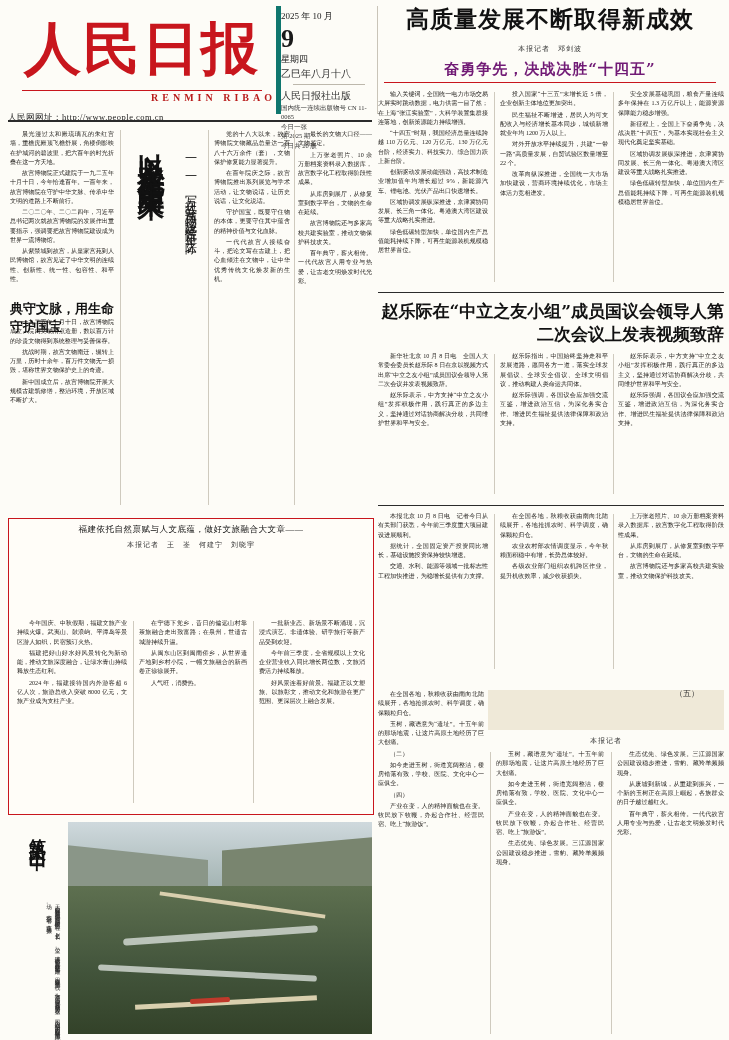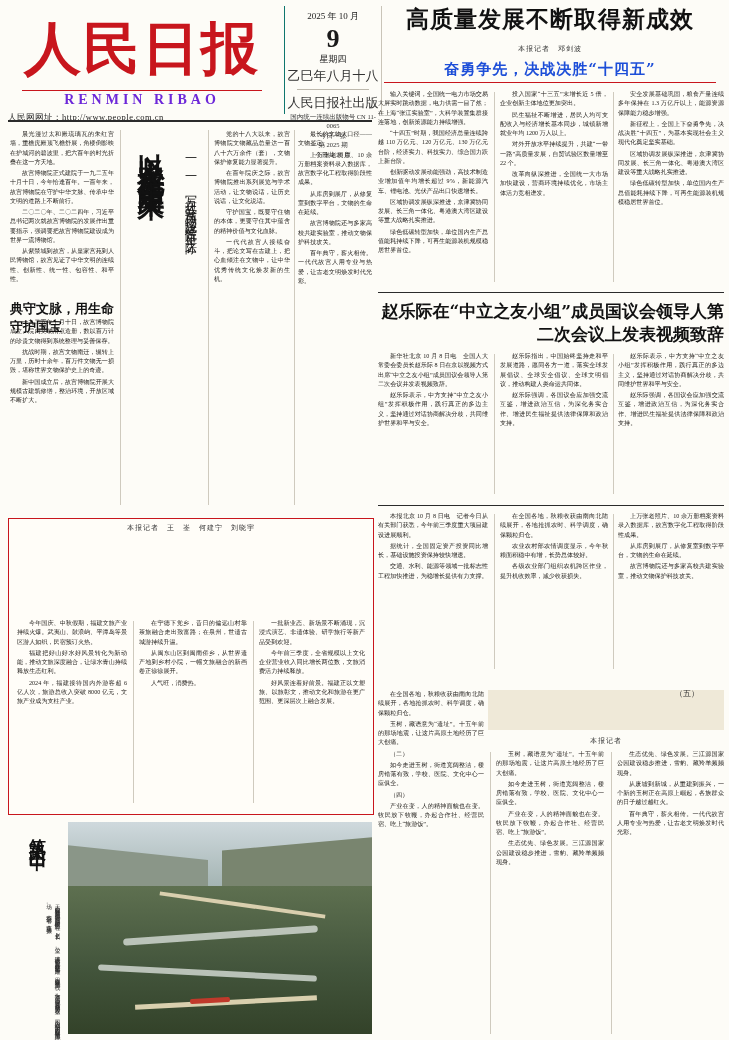--- a/index.html
+++ b/index.html
@@ -18,38 +18,38 @@
     position:absolute;left:8px;top:6px;width:268px;height:84px;
     color:#c8161d;
     font-family:"DejaVu Serif",serif;
     font-weight:bold;font-size:57px;letter-spacing:2px;
     line-height:84px;
     text-align:center;
     white-space:nowrap;
   }
   .logo-pinyin{
     position:absolute;left:8px;top:92px;width:268px;
-    text-align:center;color:#6d28d9;
+    text-align:right;color:#b91c1c;
     font-family:"Liberation Serif",serif;
-    font-size:14px;letter-spacing:4px;font-weight:bold;
+    font-size:10px;letter-spacing:4px;font-weight:bold;
   }
   .logo-rule{position:absolute;left:22px;top:90px;width:240px;height:1px;background:#c8161d;}
   .web{
     position:absolute;left:8px;top:112px;width:268px;
     font-size:8.5px;color:#222;letter-spacing:.5px;
   }
   .datebox{
-    position:absolute;left:284px;top:6px;width:96px;height:108px;
-    border-left:1px solid #0f766e;border-right:1px solid #c9c4b8;
-    text-align:center;font-size:8px;color:#1a1a1a;line-height:1.5;
+    position:absolute;left:276px;top:6px;width:96px;height:108px;
+    border-left:5px solid #0f766e;border-right:1px solid #c9c4b8;
+    text-align:left;font-size:8px;color:#1a1a1a;line-height:1.5;
   }
   .datebox .d1{font-size:9px;margin-top:4px;}
   .datebox .big{font-size:26px;font-weight:bold;line-height:26px;margin:2px 0 1px;}
   .datebox .d2{font-size:9px;}
-  .datebox .d3{font-size:13px;color:#333;}
+  .datebox .d3{font-size:10px;color:#333;}
   .datebox .line{width:72px;height:1px;background:#bdb8ac;margin:3px auto;}
   .datebox .sm{font-size:6.5px;line-height:1.45;color:#333;}
 
   
   .hr{position:absolute;background:#2b2b2b;}
 
   
   .col{
     position:absolute;
     font-size:6.1px;line-height:1.52;
@@ -81,21 +81,21 @@
     text-align:center;
     font-family:"DejaVu Serif",serif;
     font-weight:bold;font-size:23px;letter-spacing:1px;color:#111;
   }
   .byline{font-size:7px;text-align:center;color:#333;letter-spacing:1px;}
 
   .redbanner{
     position:absolute;
     text-align:center;
     font-family:"DejaVu Serif",serif;
-    font-weight:bold;color:#1d4ed8;
+    font-weight:bold;color:#701a75;
   }
 
   
   .redbox{
     position:absolute;border:1.4px solid #c8161d;background:#fffdf8;
   }
   .redbox-sub{
     font-size:8.5px;text-align:center;color:#111;margin-top:5px;letter-spacing:.5px;
   }
   .redbox-title{
@@ -284,20 +284,21 @@
   <div class="vrule" style="left:294px;top:130px;height:375px;"></div>
   <div class="col" style="left:298px;top:130px;width:74px;height:375px;">
     <p>最长的文物大口径——文物鉴定。</p>
     <p>上万张老照片、10 余万册档案资料录入数据库，故宫数字化工程取得阶段性成果。</p>
     <p>从库房到展厅，从修复室到数字平台，文物的生命在延续。</p>
     <p>故宫博物院还与多家高校共建实验室，推动文物保护科技攻关。</p>
     <p>百年典守，薪火相传。一代代故宫人用专业与热爱，让古老文明焕发时代光彩。</p>
   </div>
 
   <div class="redbox" style="left:8px;top:518px;width:364px;height:295px;">
+    <div class="redbox-sub">福建依托自然禀赋与人文底蕴，做好文旅融合大文章——</div>
     <div class="byline" style="position:relative;margin-top:4px;">本报记者　王　崟　何建宁　刘晓宇</div>
 
     <div class="col" style="left:8px;top:100px;width:110px;height:188px;">
       <p>今年国庆、中秋假期，福建文旅产业持续火爆。武夷山、鼓浪屿、平潭岛等景区游人如织，民宿预订火热。</p>
       <p>福建把好山好水好风景转化为新动能，推动文旅深度融合，让绿水青山持续释放生态红利。</p>
       <p>2024 年，福建接待国内外游客超 6 亿人次，旅游总收入突破 8000 亿元，文旅产业成为支柱产业。</p>
     </div>
     <div class="vrule" style="left:124px;top:102px;height:182px;"></div>
     <div class="col" style="left:130px;top:100px;width:108px;height:188px;">
       <p>在宁德下党乡，昔日的偏远山村靠茶旅融合走出致富路；在泉州，世遗古城游持续升温。</p>

